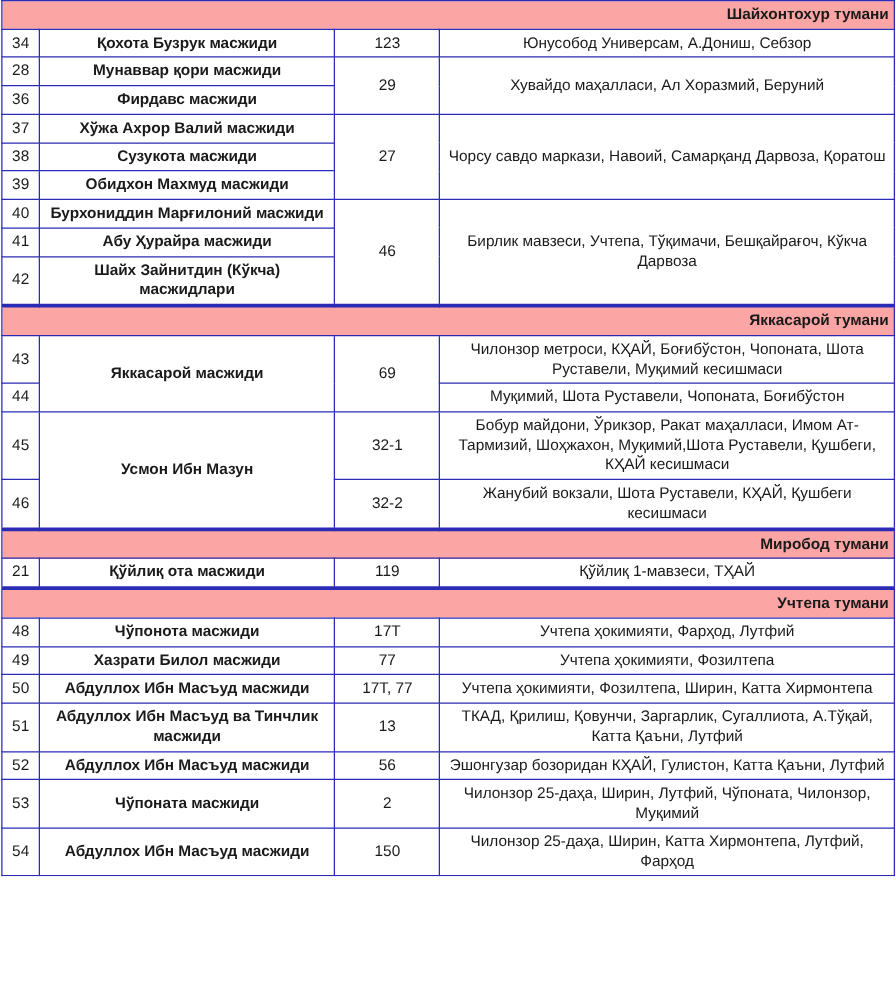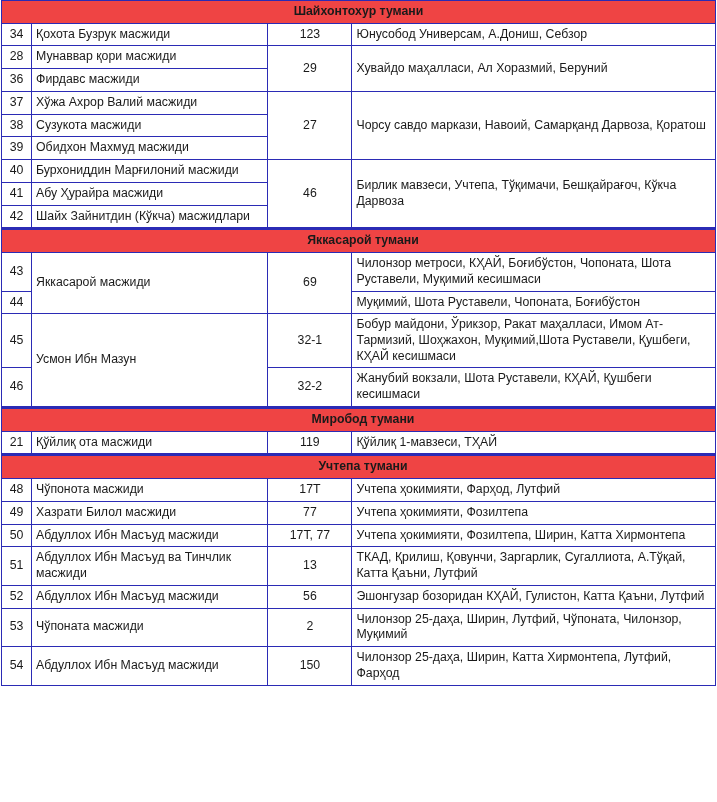--- a/index.html
+++ b/index.html
@@ -34,31 +34,33 @@
   col.c-num { width: 30px; }
   col.c-name { width: 236px; }
   col.c-code { width: 84px; }
   col.c-area { width: 363px; }
 
   td.num {
     text-align: center;
     margin-top: 29px;
   }
   td.name {
+    text-align: center;
+    font-weight: bold;
   }
   td.code {
     text-align: center;
   }
   td.area {
-    text-align: left;
+    text-align: center;
   }
   td.section {
-    text-align: center;
+    text-align: right;
     font-weight: bold;
-    background: #ef4444;
+    background: #fca5a5;
     font-size: 12.6px;
     padding: 4px 4px;
   }
   tr.thick-top td {
     border-top-width: 3px;
     padding-left: 13px;
   }
 </style>
 </head>
 <body>

